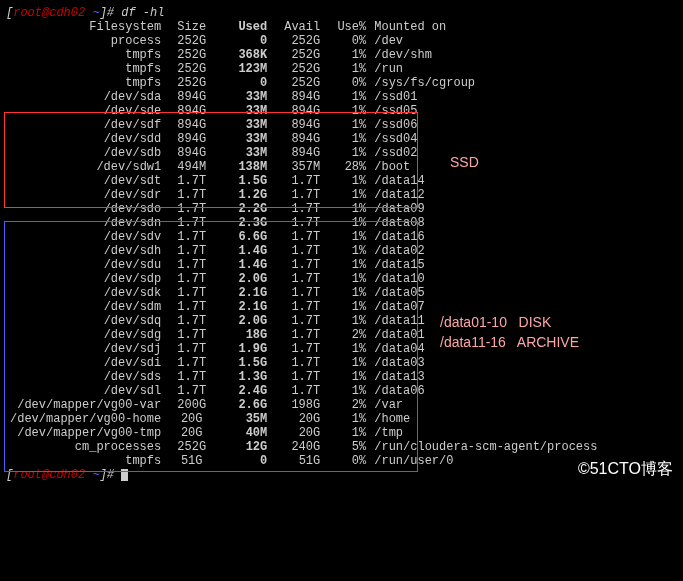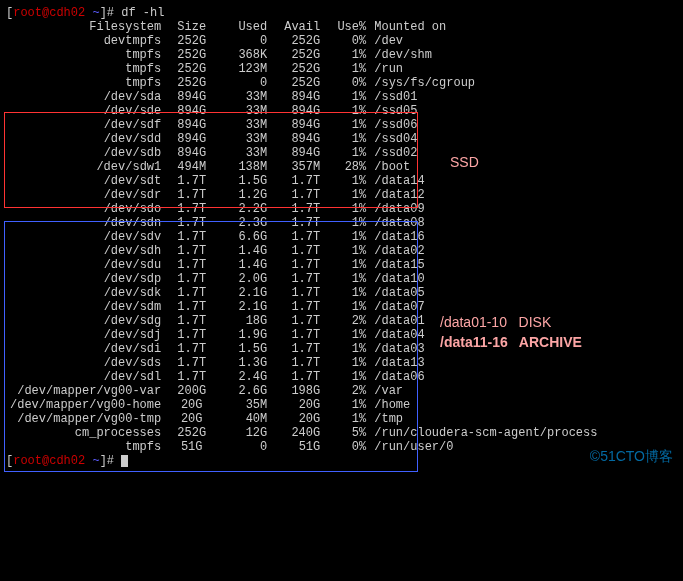--- a/index.html
+++ b/index.html
@@ -6,35 +6,35 @@
       margin: 0;
       padding: 6px;
       background: #000;
       font-family: "Courier New", monospace;
       font-size: 12px;
       color: #ccc;
       width: 683px;
       box-sizing: border-box;
       position: relative;
     }
-    .prompt-line { white-space: pre; }
+    .prompt-line { white-space: pre; font-style: italic; }
     .prompt-user { color: #cc0000; }
     .prompt-tilde { color: #5c5cff; }
     .prompt-sym { color: #ccc; }
     table {
       border-collapse: collapse;
     }
     td {
       padding: 0 4px;
       vertical-align: top;
       white-space: pre;
     }
     .col-fs { width: 145px; text-align: right; }
     .col-size { width: 45px; text-align: center; font-family: Liberation Mono, monospace; }
-    .col-used { width: 45px; text-align: right; }
+    .col-used { width: 45px; text-align: right; font-weight: bold; }
     .col-avail { width: 45px; text-align: right; }
     .col-usep { width: 38px; text-align: right; }
     .col-mount { text-align: left; padding-left: 4px; margin-left: 7px; }
     .box {
       position: absolute;
       border: 1px solid;
       pointer-events: none;
     }
     .box-red { border-color: #ff3333; }
     .box-blue { border-color: #4060ff; }
@@ -48,22 +48,22 @@
       display: inline-block;
       width: 7px;
       height: 12px;
       background: #ccc;
       vertical-align: middle;
     }
     .watermark {
       position: absolute;
       right: 10px;
       bottom: 8px;
-      color: #0369a1;
-      font-size: 14px;
+      color: #ffffff;
+      font-size: 16px;
       font-family: Arial, sans-serif;
     }
   </style>
 </head>
 <body>
 
 <div class="prompt-line"><span>[</span><span class="prompt-user">root@cdh02</span> <span class="prompt-tilde">~</span><span>]</span><span class="prompt-sym"># </span><span>df -hl</span></div>
 
 <table>
   <tbody>
@@ -71,21 +71,21 @@
     <td class="col-fs">Filesystem</td>
     <td class="col-size">Size</td>
     <td class="col-used">Used</td>
     <td class="col-avail">Avail</td>
     <td class="col-usep">Use%</td>
     <td class="col-mount">Mounted on</td>
   </tr>
   </tbody>
     <tbody id="rows">
       <tr>
-        <td class="col-fs">devtmpfs</td>
+        <td class="col-fs">process</td>
         <td class="col-size">252G</td>
         <td class="col-used">0</td>
         <td class="col-avail">252G</td>
         <td class="col-usep">0%</td>
         <td class="col-mount">/dev</td>
       </tr>
       <tr>
         <td class="col-fs">tmpfs</td>
         <td class="col-size">252G</td>
         <td class="col-used">368K</td>
@@ -231,20 +231,28 @@
       </tr>
       <tr>
         <td class="col-fs">/dev/sdm</td>
         <td class="col-size">1.7T</td>
         <td class="col-used">2.1G</td>
         <td class="col-avail">1.7T</td>
         <td class="col-usep">1%</td>
         <td class="col-mount">/data07</td>
       </tr>
       <tr>
+        <td class="col-fs">/dev/sdq</td>
+        <td class="col-size">1.7T</td>
+        <td class="col-used">2.0G</td>
+        <td class="col-avail">1.7T</td>
+        <td class="col-usep">1%</td>
+        <td class="col-mount">/data11</td>
+      </tr>
+      <tr>
         <td class="col-fs">/dev/sdg</td>
         <td class="col-size">1.7T</td>
         <td class="col-used">18G</td>
         <td class="col-avail">1.7T</td>
         <td class="col-usep">2%</td>
         <td class="col-mount">/data01</td>
       </tr>
       <tr>
         <td class="col-fs">/dev/sdj</td>
         <td class="col-size">1.7T</td>
@@ -320,15 +328,15 @@
     </tbody>
 </table>
 
 <div class="prompt-line"><span>[</span><span class="prompt-user">root@cdh02</span> <span class="prompt-tilde">~</span><span>]</span><span class="prompt-sym"># </span><span class="cursor"></span></div>
 
 <div class="box box-red" style="left:4px; top:112px; width:412px; height:94px;"></div>
 <div class="box box-blue" style="left:4px; top:221px; width:412px; height:249px;"></div>
 
 <div class="annot" style="left:450px; top:154px;">SSD</div>
 <div class="annot" style="left:440px; top:314px; white-space:pre;">/data01-10   DISK</div>
-<div class="annot" style="left:440px; top:334px; white-space:pre;font-weight:bold;">/data11-16   ARCHIVE</div>
+<div class="annot" style="left:440px; top:334px; white-space:pre;">/data11-16   ARCHIVE</div>
 
 <div class="watermark">©51CTO博客</div>
 
 </body></html>

